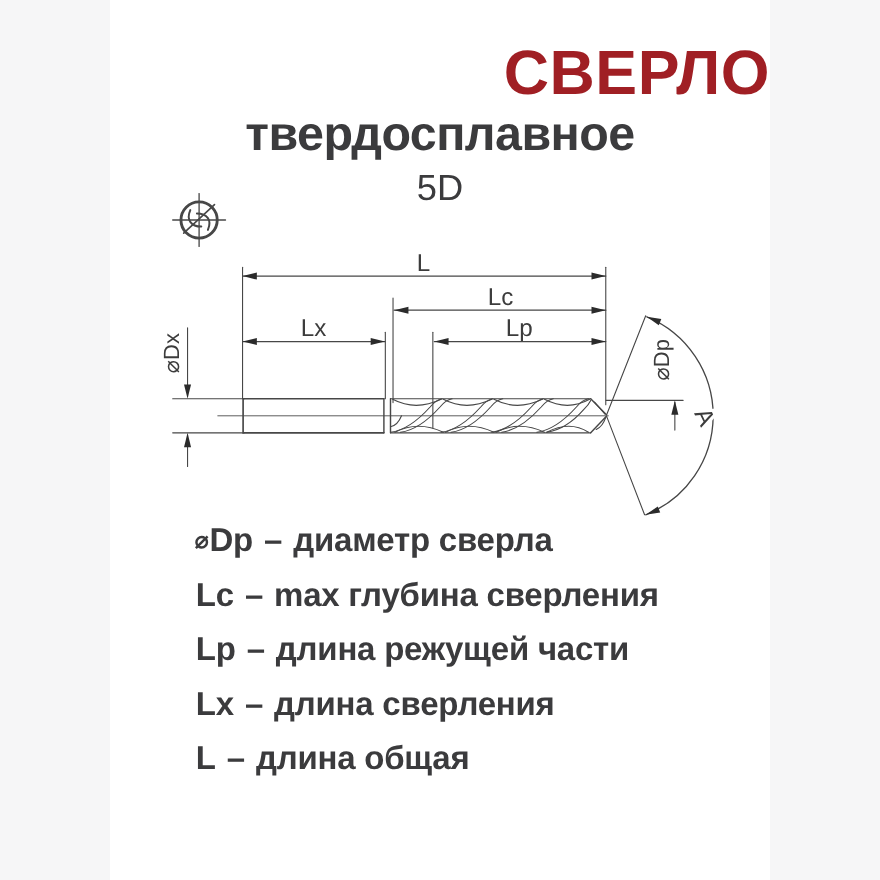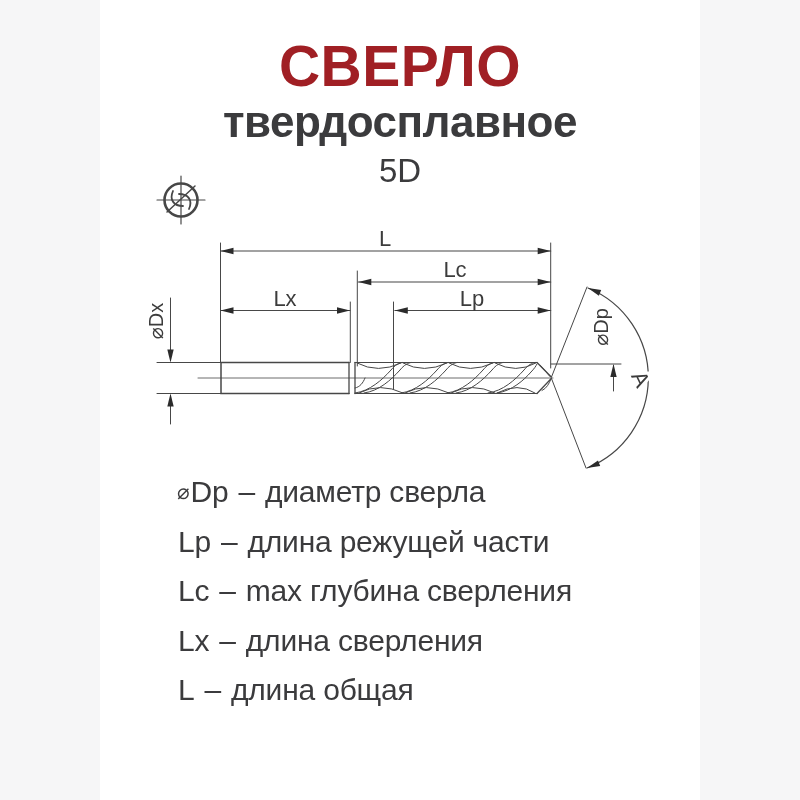--- a/index.html
+++ b/index.html
@@ -3,27 +3,27 @@
 <meta charset="utf-8">
 <style>
   html,body{margin:0;padding:0;}
   body{
     width:800px;height:800px;position:relative;overflow:hidden;
     background:#f6f6f7;
     font-family:"Liberation Sans",sans-serif;
   }
   .panel{position:absolute;left:100px;top:0;width:600px;height:800px;background:#ffffff;}
   .title-block{position:absolute;left:100px;top:36px;width:600px;text-align:center;color:#3b3b3d;}
-  .brand{display:block;font-size:57px;line-height:60px;font-weight:800;color:#a01f24;letter-spacing:.5px;}
+  .brand{display:block;font-size:57px;line-height:60px;font-weight:800;color:#a01f24;letter-spacing:.5px;text-align:right;}
   .subtitle{display:block;font-size:44px;line-height:52px;font-weight:700;letter-spacing:-.5px;}
   .variant{display:block;font-size:33px;line-height:42px;font-weight:400;margin-top:2px;}
   .drawing{position:absolute;left:130px;top:165px;width:545px;height:325px;}
   .drawing text{font-family:"Liberation Sans",sans-serif;fill:#3c3c3c;}
   .legend{position:absolute;left:177px;top:467px;color:#3b3b3d;}
-  .legend-row{height:49.5px;line-height:49.5px;font-size:30px;font-weight:400;letter-spacing:-.2px;white-space:nowrap;}
+  .legend-row{height:49.5px;line-height:49.5px;font-size:30px;font-weight:700;letter-spacing:-.2px;white-space:nowrap;}
   .sym{font-size:21px;vertical-align:3px;margin-right:1px;}
   .dash{margin:0 10px;}
   .lname{}
 </style>
 </head>
 <body>
 
 <div class="panel"></div>
 
 <div class="title-block">
@@ -135,24 +135,24 @@
     <polygon points="613.5,364 610.3,377 616.7,377" fill="#2b2b2b" stroke="none"></polygon>
     <text x="601" y="327" dy="0.35em" text-anchor="middle" font-size="20" stroke="none" transform="rotate(-90 601 327)">⌀Dp</text>
   </g>
 </svg>
 
 <div class="legend">
   <div class="legend-row">
     <span class="sym">⌀</span><span class="lname">Dp</span><span class="dash">–</span><span>диаметр сверла</span>
   </div>
   <div class="legend-row">
-    <span class="sym"></span><span class="lname">Lp</span><span class="dash">–</span><span>длина режущей части</span>
+    <span class="sym"></span><span class="lname">Lc</span><span class="dash">–</span><span>max глубина сверления</span>
   </div>
   <div class="legend-row">
-    <span class="sym"></span><span class="lname">Lc</span><span class="dash">–</span><span>max глубина сверления</span>
+    <span class="sym"></span><span class="lname">Lp</span><span class="dash">–</span><span>длина режущей части</span>
   </div>
   <div class="legend-row">
     <span class="sym"></span><span class="lname">Lx</span><span class="dash">–</span><span>длина сверления</span>
   </div>
   <div class="legend-row">
     <span class="sym"></span><span class="lname">L</span><span class="dash">–</span><span>длина общая</span>
   </div>
 </div>
 
 </body></html>

